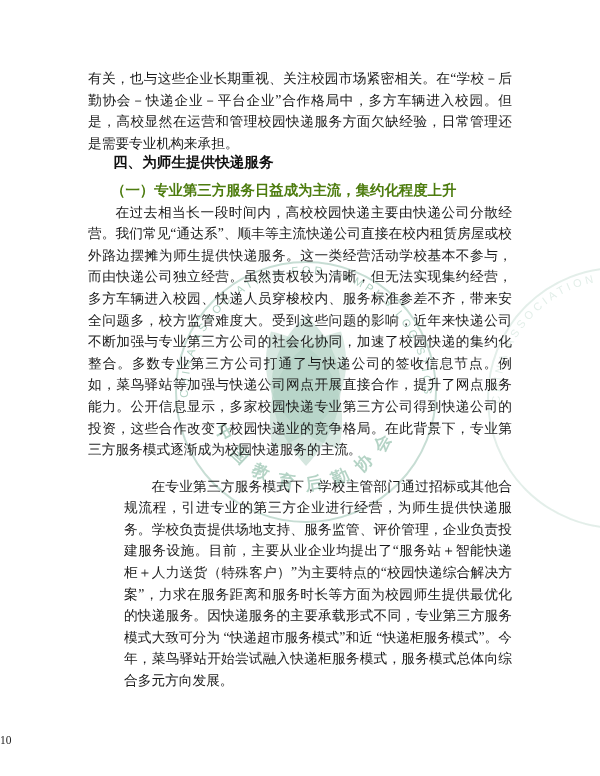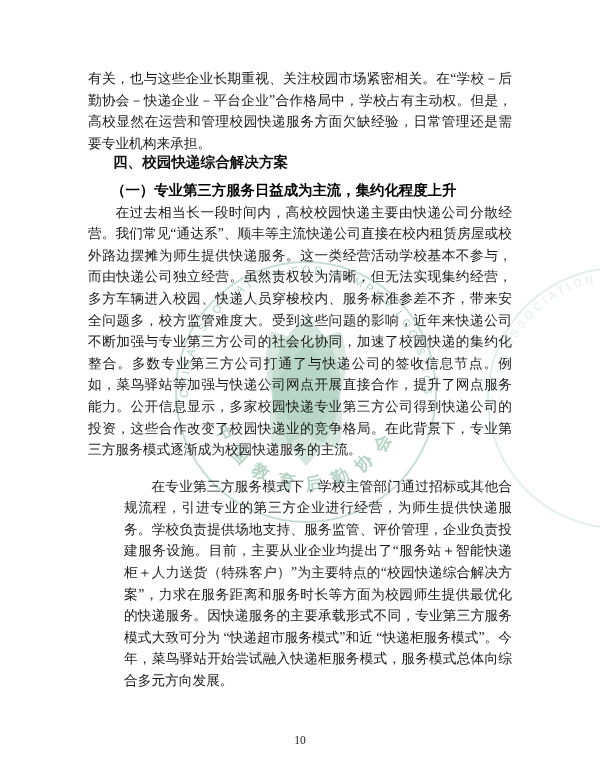--- a/index.html
+++ b/index.html
@@ -37,25 +37,24 @@
     line-height:21.6px;
     color:#111111;
   }
   .h-sub{
     margin:6px 0 0 0;
     padding-left:23px;
     font-family:"Liberation Sans","DejaVu Sans",sans-serif;
     font-weight:bold;
     font-size:14.4px;
     line-height:21.6px;
-    color:#000000;
+    color:#4d7c0f;
   }
   .page-number{
     position:absolute;left:0;top:734px;width:100%;
-    text-align:center;
     font-size:11.5px;
     color:#222222;
     z-index:1;
     font-family:"Liberation Serif","DejaVu Serif",serif;
   }
   svg text{font-family:"Liberation Sans","DejaVu Sans",sans-serif;}
 </style>
 </head>
 <body>
 
@@ -88,23 +87,23 @@
     <g opacity="0.35">
       <circle cx="618" cy="398" r="130" fill="none" stroke-width="2" stroke="#a3c8b8"></circle>
       <text font-size="11" letter-spacing="3.5" fill="#9ec6b4">
         <textPath href="#arcTopB" startOffset="50%" text-anchor="middle">CHINA ASSOCIATION FOR CAMPUS LOGISTICS</textPath>
       </text>
     </g>
   </svg>
 
   <div class="content">
 
-    <p class="body">有关，也与这些企业长期重视、关注校园市场紧密相关。在“学校－后勤协会－快递企业－平台企业”合作格局中，学校占有主动权。但是，高校显然在运营和管理校园快递服务方面欠缺经验，日常管理还是需要专业机构来承担。</p>
+    <p class="body">有关，也与这些企业长期重视、关注校园市场紧密相关。在“学校－后勤协会－快递企业－平台企业”合作格局中，多方车辆进入校园。但是，高校显然在运营和管理校园快递服务方面欠缺经验，日常管理还是需要专业机构来承担。</p>
 
-    <h2 class="h-section">四、校园快递综合解决方案</h2>
+    <h2 class="h-section">四、为师生提供快递服务</h2>
 
     <h3 class="h-sub">（一）专业第三方服务日益成为主流，集约化程度上升</h3>
 
     <p class="body indent mt14">在过去相当长一段时间内，高校校园快递主要由快递公司分散经营。我们常见“通达系”、顺丰等主流快递公司直接在校内租赁房屋或校外路边摆摊为师生提供快递服务。这一类经营活动学校基本不参与，而由快递公司独立经营。虽然责权较为清晰，但无法实现集约经营，多方车辆进入校园、快递人员穿梭校内、服务标准参差不齐，带来安全问题多，校方监管难度大。受到这些问题的影响，近年来快递公司不断加强与专业第三方公司的社会化协同，加速了校园快递的集约化整合。多数专业第三方公司打通了与快递公司的签收信息节点。例如，菜鸟驿站等加强与快递公司网点开展直接合作，提升了网点服务能力。公开信息显示，多家校园快递专业第三方公司得到快递公司的投资，这些合作改变了校园快递业的竞争格局。在此背景下，专业第三方服务模式逐渐成为校园快递服务的主流。</p>
 
     <p class="body indent mt15">在专业第三方服务模式下，学校主管部门通过招标或其他合规流程，引进专业的第三方企业进行经营，为师生提供快递服务。学校负责提供场地支持、服务监管、评价管理，企业负责投建服务设施。目前，主要从业企业均提出了“服务站＋智能快递柜＋人力送货（特殊客户）”为主要特点的“校园快递综合解决方案”，力求在服务距离和服务时长等方面为校园师生提供最优化的快递服务。因快递服务的主要承载形式不同，专业第三方服务模式大致可分为 “快递超市服务模式”和近 “快递柜服务模式”。今年，菜鸟驿站开始尝试融入快递柜服务模式，服务模式总体向综合多元方向发展。</p>
 
   </div>
 
   <div class="page-number">10</div>

